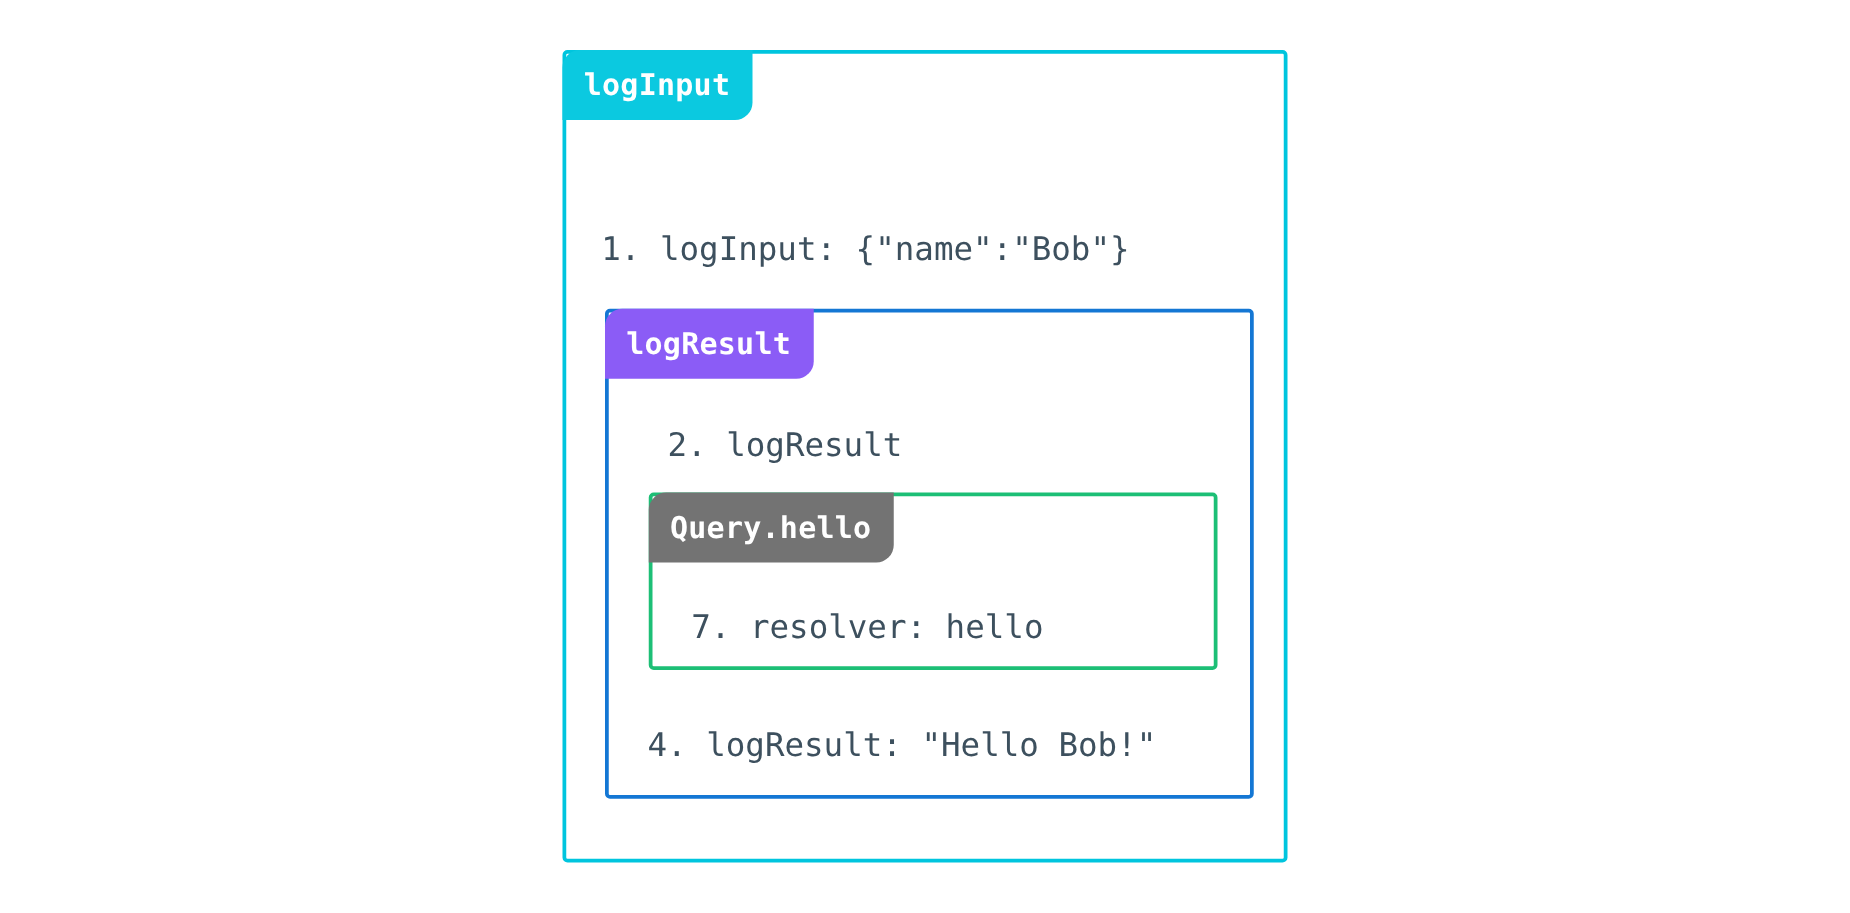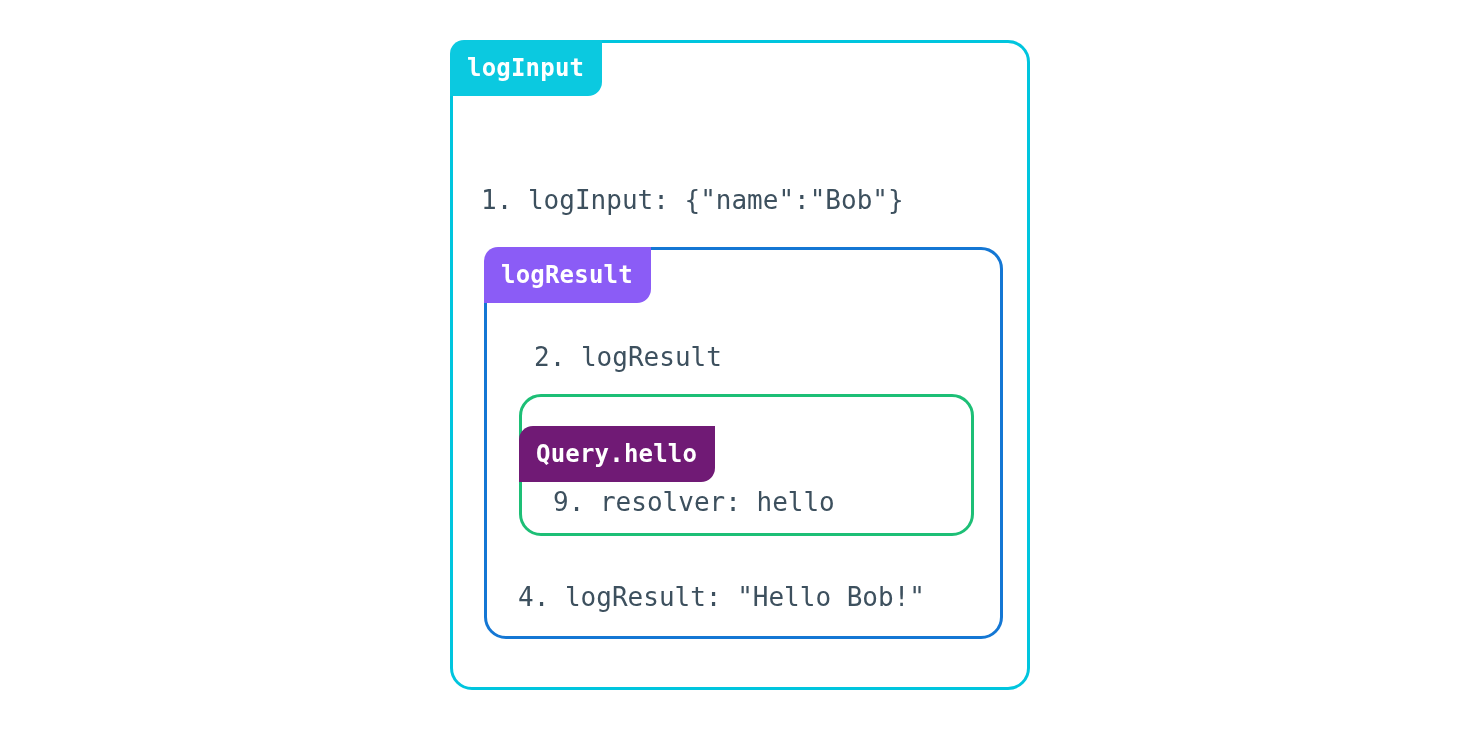--- a/index.html
+++ b/index.html
@@ -15,21 +15,21 @@
     overflow: hidden;
   }
 
   
   .trace-box {
     position: absolute;
     box-sizing: border-box;
     background: #ffffff;
     border-style: solid;
     border-width: 3px;
-    border-radius: 22px;
+    border-radius: 4px;
     padding-left: 24px;
   }
 
   .box-label {
     position: absolute;
     top: -3px;
     left: -3px;
     display: flex;
     align-items: center;
     height: 56px;
@@ -91,21 +91,21 @@
   #line-4 { left: 31px;  top: 278px; }
 
   
   #box-query {
     left: 32px;
     top: 88px;
     width: 455px;
     height: 142px;
     border-color: #1dbf76;
   }
-  #box-query > .box-label { background: #701a75; margin-top: 32px; }
+  #box-query > .box-label { background: #737373; }
 
   #line-3 { left: 31px;  top: 36px; }
 </style>
 </head>
 <body>
 
 <div class="trace-box" id="box-loginput">
 
   <div class="box-label">logInput</div>
 
@@ -119,21 +119,21 @@
 
       <div class="box-body">
 
         <div class="trace-line" id="line-2">2. logResult</div>
 
         <div class="trace-box" id="box-query">
 
           <div class="box-label">Query.hello</div>
 
           <div class="box-body">
-            <div class="trace-line" id="line-3">9. resolver: hello</div>
+            <div class="trace-line" id="line-3">7. resolver: hello</div>
           </div>
         </div>
 
         <div class="trace-line" id="line-4">4. logResult: "Hello Bob!"</div>
       </div>
     </div>
 
   </div>
 </div>
 

